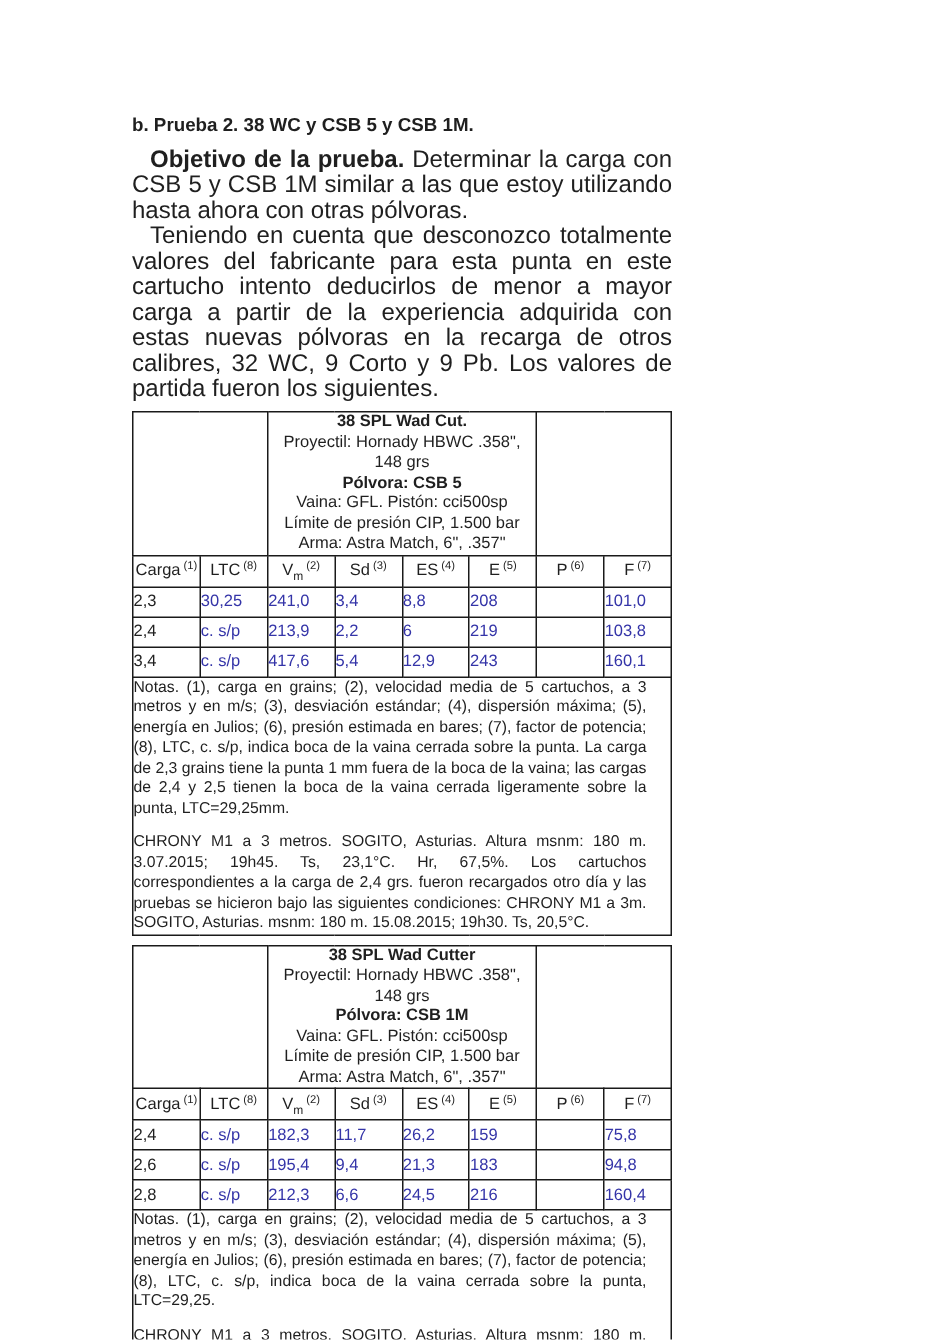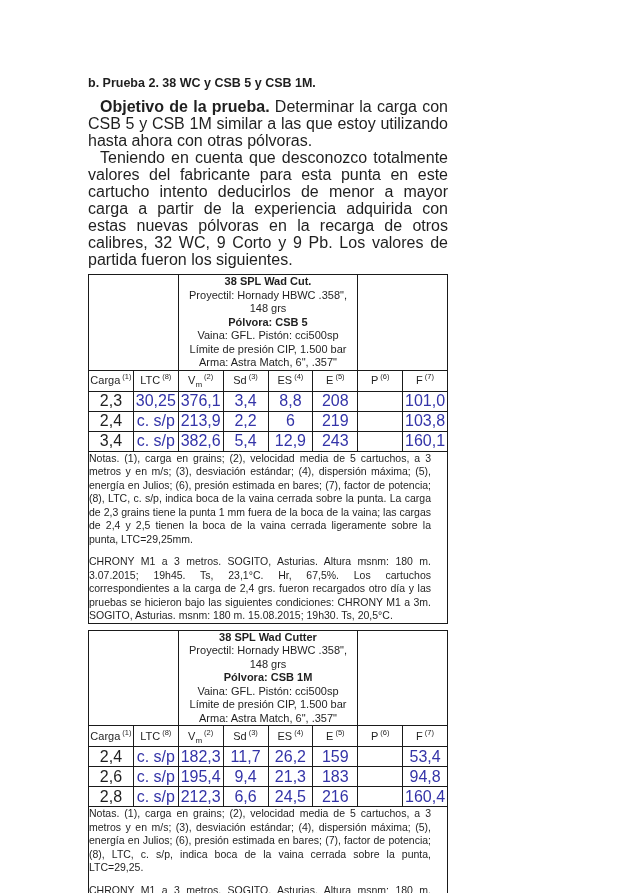--- a/index.html
+++ b/index.html
@@ -9,21 +9,21 @@
   .body-par{font-size:16px;line-height:17px;text-align:justify;margin:0;text-indent:12px;}
   .lead{font-weight:bold;}
   table.data-table{width:100%;border-collapse:collapse;table-layout:fixed;margin-top:6px;}
   table.data-table td,table.data-table th{border:1px solid #1a1a1a;padding:0;}
   td.info{text-align:center;padding:3px 2px 4px;}
   .il{font-size:11px;line-height:13.5px;}
   .il.b{font-weight:bold;}
   tr.hdr th{font-weight:normal;font-size:11px;height:20px;text-align:center;vertical-align:middle;}
   tr.hdr sup{font-size:7.5px;margin-left:2px;}
   tr.hdr sub{font-size:8px;}
-  tr.row td{height:19px;font-size:16px;text-align:center;vertical-align:middle;color:#3434a8;}
+  tr.row td{height:19px;font-size:11px;vertical-align:middle;color:#3434a8;}
   tr.row td:first-child{color:#1f1f1f;}
   td.notes{padding:4px 7px 6px;}
   td.notes p{margin:0 16px 9px 0;font-size:10.5px;line-height:13.5px;text-align:justify;}
   td.notes p:last-child{margin-bottom:0;}
   .tbl-gap{margin-top:12px;}
   .website{font-size:12.5px;margin-top:7px;}
   .pageno{font-size:11px;margin-top:15px;color:#2a2a2a;}
 </style>
 </head>
 <body>
@@ -66,41 +66,41 @@
         <th><span>V</span><sub>m</sub><sup>(2)</sup></th>
         <th><span>Sd</span><sub></sub><sup>(3)</sup></th>
         <th><span>ES</span><sub></sub><sup>(4)</sup></th>
         <th><span>E</span><sub></sub><sup>(5)</sup></th>
         <th><span>P</span><sub></sub><sup>(6)</sup></th>
         <th><span>F</span><sub></sub><sup>(7)</sup></th>
       </tr>
       <tr class="row">
         <td>2,3</td>
         <td>30,25</td>
-        <td>376,1</td>
+        <td>241,0</td>
         <td>3,4</td>
         <td>8,8</td>
         <td>208</td>
         <td></td>
         <td>101,0</td>
       </tr>
       <tr class="row">
         <td>2,4</td>
         <td>c. s/p</td>
         <td>213,9</td>
         <td>2,2</td>
         <td>6</td>
         <td>219</td>
         <td></td>
         <td>103,8</td>
       </tr>
       <tr class="row">
         <td>3,4</td>
         <td>c. s/p</td>
-        <td>382,6</td>
+        <td>417,6</td>
         <td>5,4</td>
         <td>12,9</td>
         <td>243</td>
         <td></td>
         <td>160,1</td>
       </tr>
       <tr>
         <td class="notes" colspan="8">
           <p>Notas. (1), carga en grains; (2), velocidad media de 5 cartuchos, a 3 metros y en m/s; (3), desviación estándar; (4), dispersión máxima; (5), energía en Julios; (6), presión estimada en bares; (7), factor de potencia; (8), LTC, c. s/p, indica boca de la vaina cerrada sobre la punta. La carga de 2,3 grains tiene la punta 1 mm fuera de la boca de la vaina; las cargas de 2,4 y 2,5 tienen la boca de la vaina cerrada ligeramente sobre la punta, LTC=29,25mm.</p>
           <p>CHRONY M1 a 3 metros. SOGITO, Asturias. Altura msnm: 180 m. 3.07.2015; 19h45. Ts, 23,1°C. Hr, 67,5%. Los cartuchos correspondientes a la carga de 2,4 grs. fueron recargados otro día y las pruebas se hicieron bajo las siguientes condiciones: CHRONY M1 a 3m. SOGITO, Asturias. msnm: 180 m. 15.08.2015; 19h30. Ts, 20,5°C.</p>
@@ -144,21 +144,21 @@
         <th><span>F</span><sub></sub><sup>(7)</sup></th>
       </tr>
       <tr class="row">
         <td>2,4</td>
         <td>c. s/p</td>
         <td>182,3</td>
         <td>11,7</td>
         <td>26,2</td>
         <td>159</td>
         <td></td>
-        <td>53,4</td>
+        <td>75,8</td>
       </tr>
       <tr class="row">
         <td>2,6</td>
         <td>c. s/p</td>
         <td>195,4</td>
         <td>9,4</td>
         <td>21,3</td>
         <td>183</td>
         <td></td>
         <td>94,8</td>

